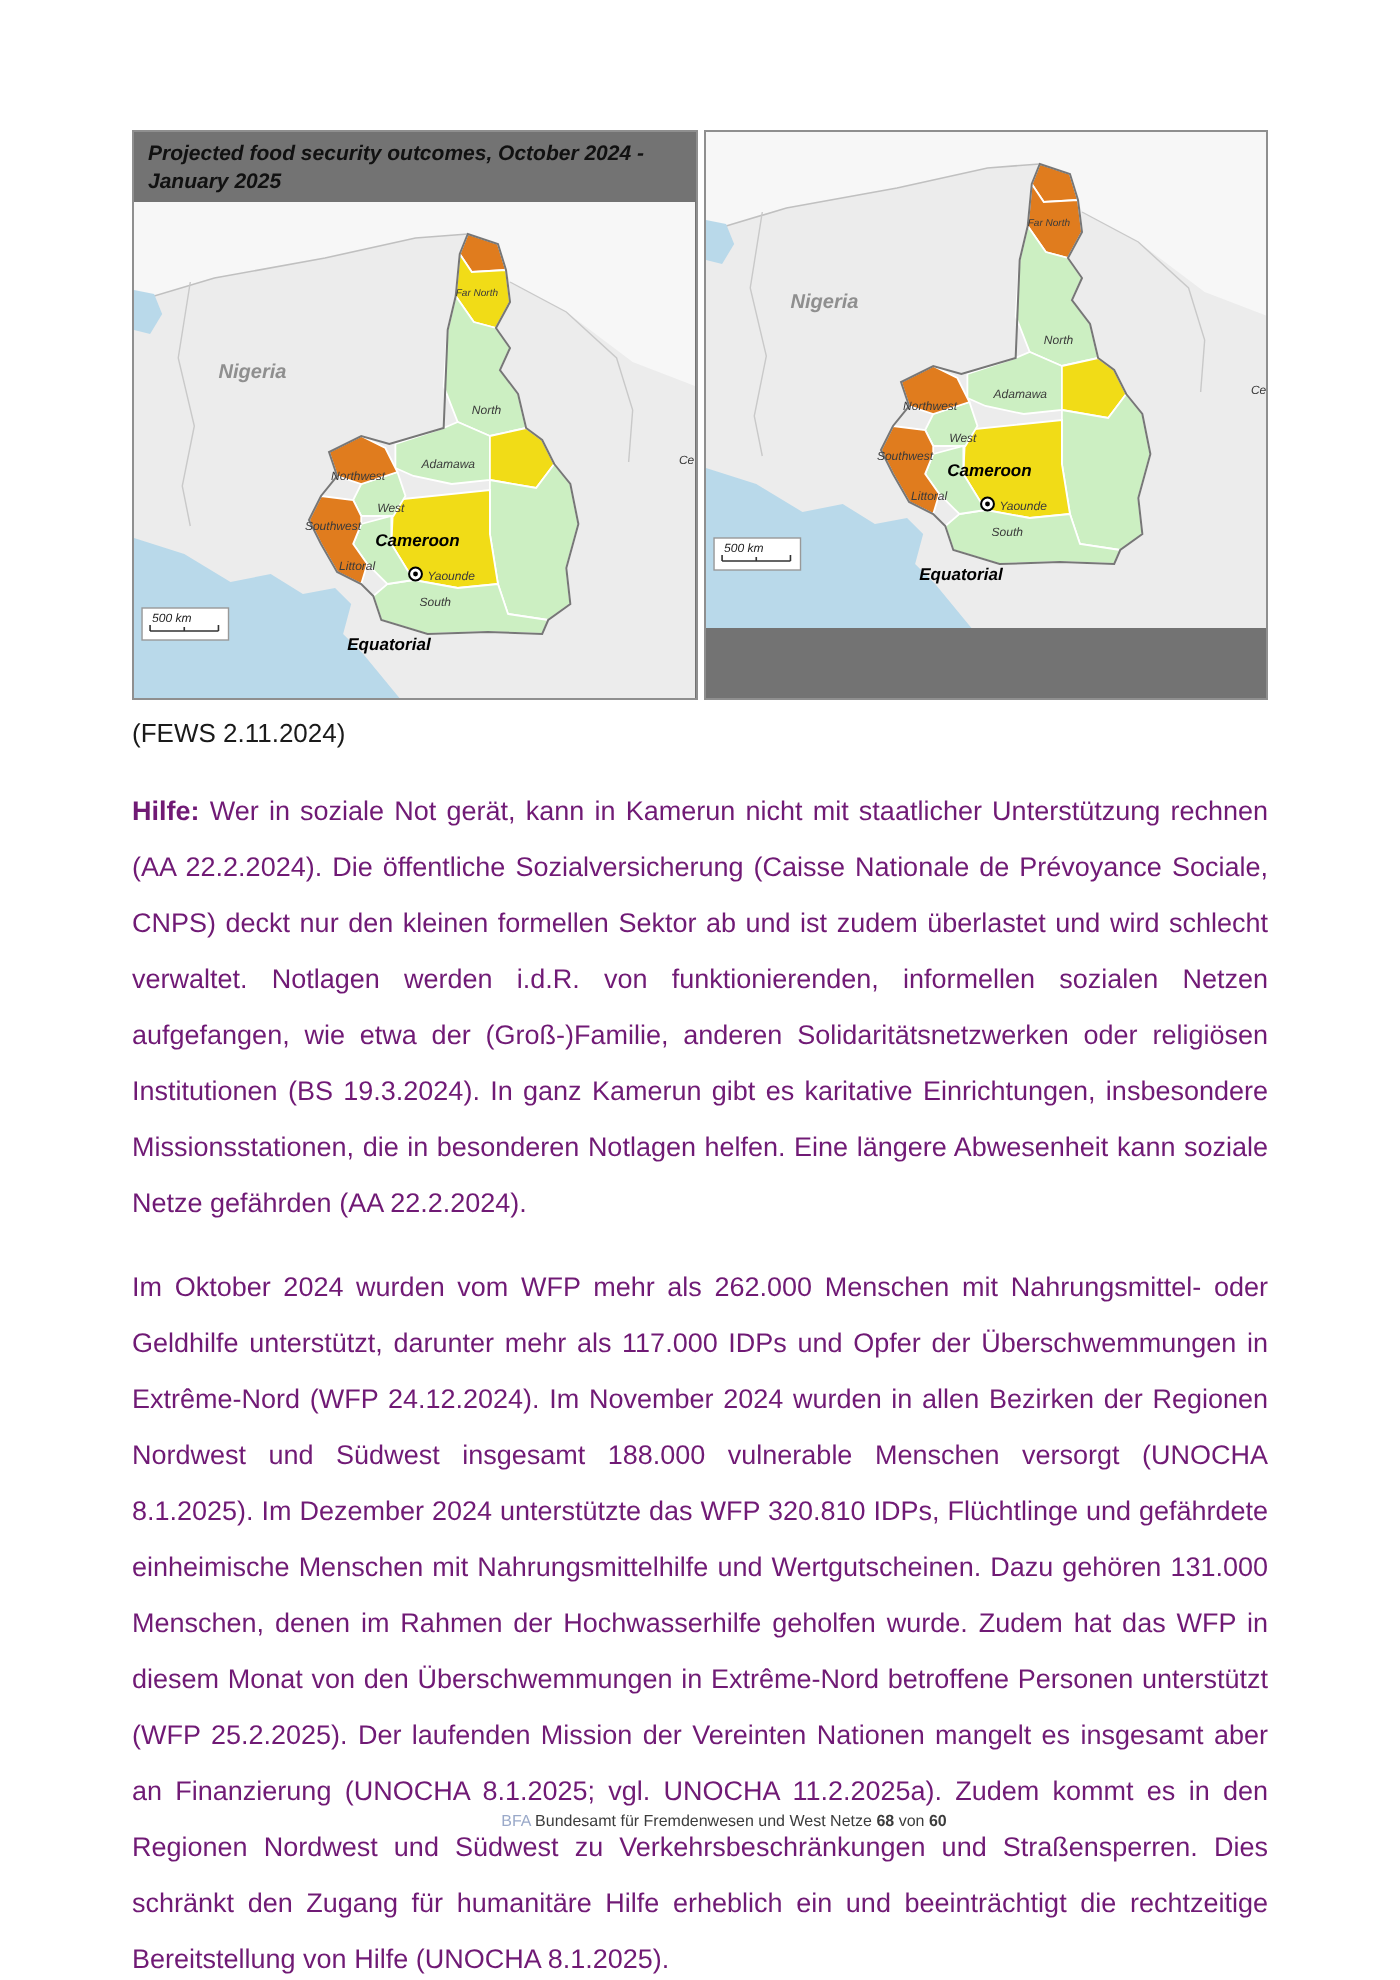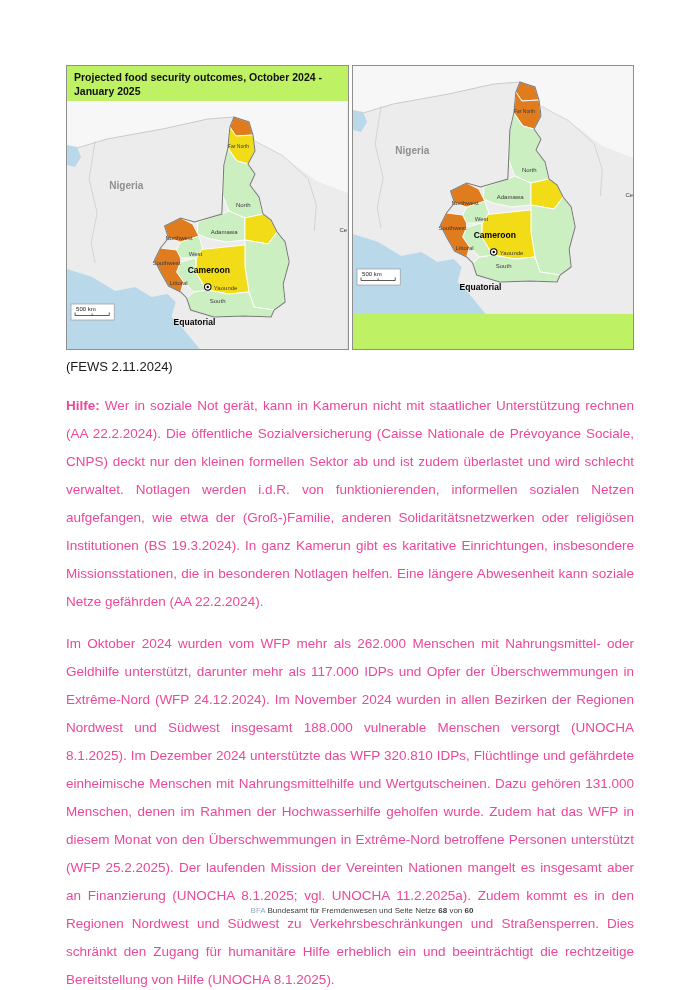--- a/index.html
+++ b/index.html
@@ -5,38 +5,38 @@
   * { margin:0; padding:0; box-sizing:border-box; }
   html,body { background:#fff; }
   body {
     width:700px; height:990px; position:relative; overflow:hidden;
     font-family:"Liberation Sans", sans-serif; color:#1a1a1a;
   }
   .content { padding:65px 66px 0 66px; }
 
   
   .maps-row { display:flex; gap:3px; }
-  .map-panel { flex:1 1 0; border:1px solid #8f8f8f; background:#bef264; }
+  .map-panel { flex:1 1 0; border:1px solid #8f8f8f; background:#737373;font-style:italic; }
   .map-title {
     font-size:10.5px; font-weight:bold; line-height:1.3;
     padding:5px 7px 3px 7px; min-height:35px; color:#111;
   }
   .map-canvas svg { display:block; width:100%; height:248px; }
   svg text { font-family:"Liberation Sans", sans-serif; }
   .t-country  { font-size:10px; font-weight:bold; fill:#8f8f8f; }
   .t-region   { font-size:6px; fill:#3a3a3a; }
   .t-tiny     { font-size:5px; fill:#3a3a3a; }
   .t-cameroon { font-size:8.5px; font-weight:bold; fill:#000; }
   .t-scale    { font-size:6px; fill:#222; }
 
   
   .caption { font-size:13px; margin-top:9px; }
   .body-para {
     font-size:13.5px; line-height:28px; text-align:justify;
-    margin-top:14px; color:#ec4899;
+    margin-top:14px; color:#701a75;
   }
   .body-para.first { margin-top:18px; }
   .body-para b { font-weight:bold; }
 
   
   .footer {
     position:absolute; left:0; right:0; top:906px;
     text-align:center; font-size:8px; color:#3c3c3c;
   }
   .f-bfa { color:#9aa9c9;margin-left:24px; }
@@ -157,18 +157,18 @@
   <div class="caption">(FEWS 2.11.2024)</div>
 
   <p class="body-para first"><b>Hilfe:</b><span> Wer in soziale Not gerät, kann in Kamerun nicht mit staatlicher Unterstützung rechnen (AA 22.2.2024). Die öffentliche Sozialversicherung (Caisse Nationale de Prévoyance Sociale, CNPS) deckt nur den kleinen formellen Sektor ab und ist zudem überlastet und wird schlecht verwaltet. Notlagen werden i.d.R. von funktionierenden, informellen sozialen Netzen aufgefangen, wie etwa der (Groß-)Familie, anderen Solidaritätsnetzwerken oder religiösen Institutionen (BS 19.3.2024). In ganz Kamerun gibt es karitative Einrichtungen, insbesondere Missionsstationen, die in besonderen Notlagen helfen. Eine längere Abwesenheit kann soziale Netze gefährden (AA 22.2.2024).</span></p>
 
   <p class="body-para"><b></b><span>Im Oktober 2024 wurden vom WFP mehr als 262.000 Menschen mit Nahrungsmittel- oder Geldhilfe unterstützt, darunter mehr als 117.000 IDPs und Opfer der Überschwemmungen in Extrême-Nord (WFP 24.12.2024). Im November 2024 wurden in allen Bezirken der Regionen Nordwest und Südwest insgesamt 188.000 vulnerable Menschen versorgt (UNOCHA 8.1.2025). Im Dezember 2024 unterstützte das WFP 320.810 IDPs, Flüchtlinge und gefährdete einheimische Menschen mit Nahrungsmittelhilfe und Wertgutscheinen. Dazu gehören 131.000 Menschen, denen im Rahmen der Hochwasserhilfe geholfen wurde. Zudem hat das WFP in diesem Monat von den Überschwemmungen in Extrême-Nord betroffene Personen unterstützt (WFP 25.2.2025). Der laufenden Mission der Vereinten Nationen mangelt es insgesamt aber an Finanzierung (UNOCHA 8.1.2025; vgl. UNOCHA 11.2.2025a). Zudem kommt es in den Regionen Nordwest und Südwest zu Verkehrsbeschränkungen und Straßensperren. Dies schränkt den Zugang für humanitäre Hilfe erheblich ein und beeinträchtigt die rechtzeitige Bereitstellung von Hilfe (UNOCHA 8.1.2025).</span></p>
 
 </div>
 
 <div class="footer">
   <span class="f-bfa">BFA</span>
-  <span>Bundesamt für Fremdenwesen und Seite</span>
+  <span>Bundesamt für Fremdenwesen und West</span>
   <span>Netze</span>
   <span class="f-b">68</span>
   <span>von</span>
   <span class="f-b">60</span>
 </div>
 
 </body></html>

